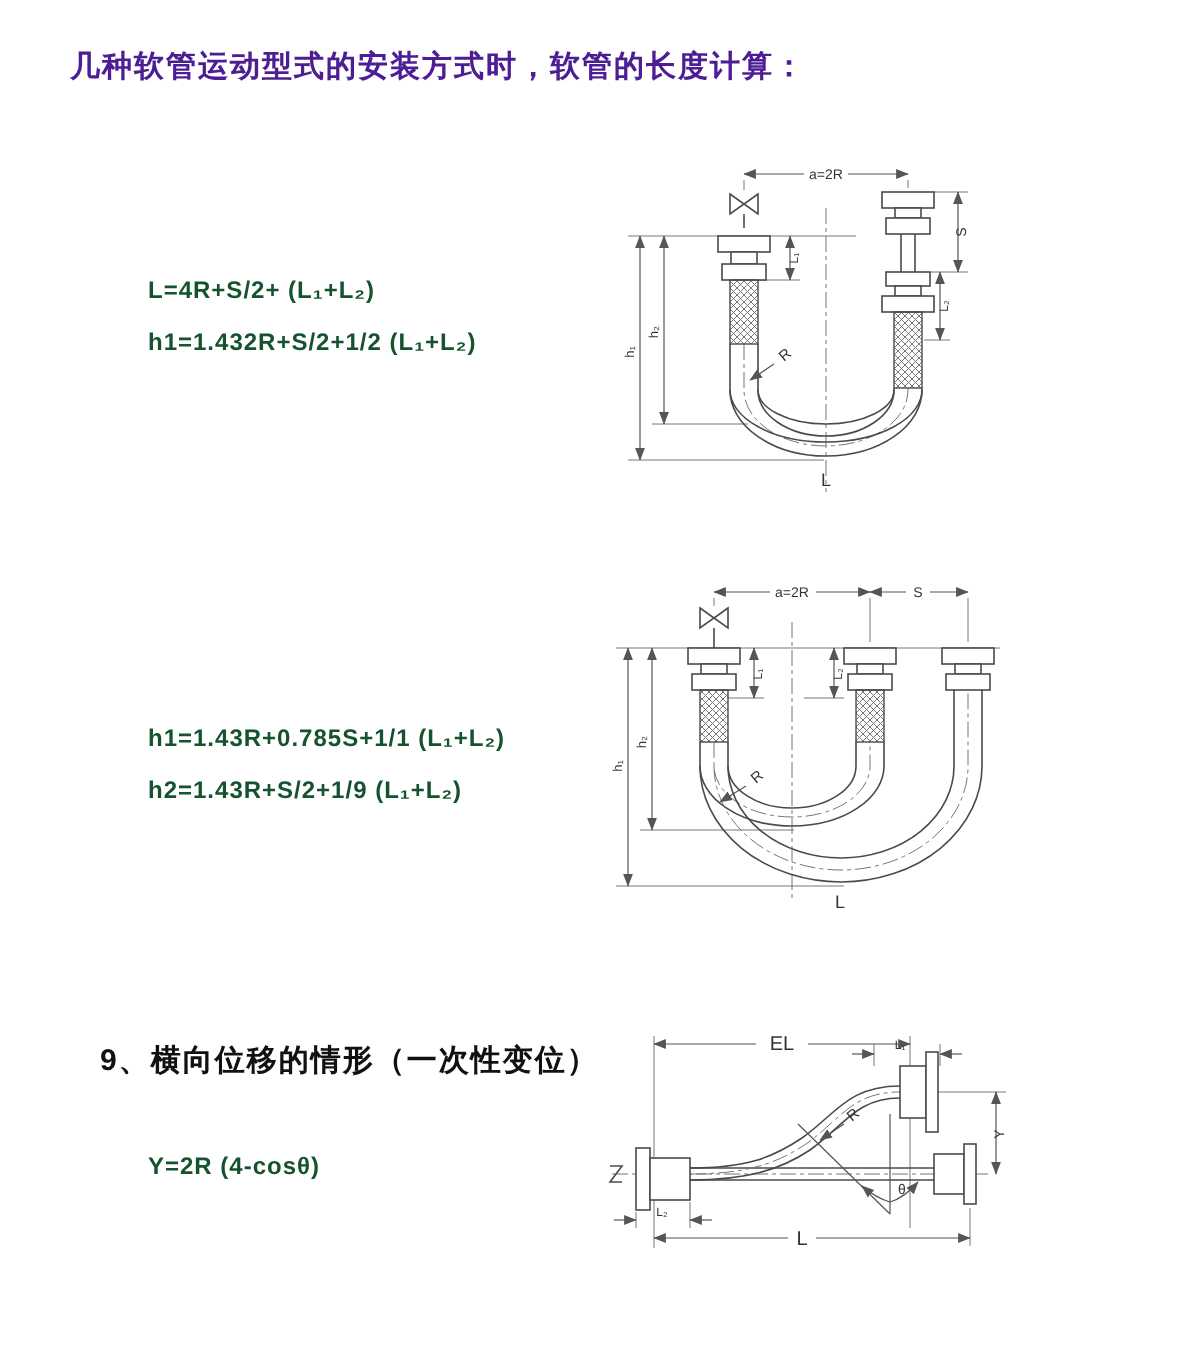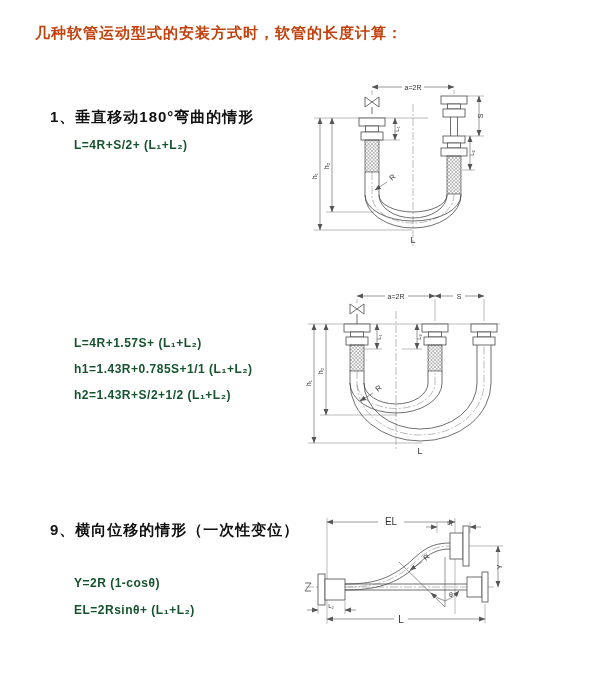--- a/index.html
+++ b/index.html
@@ -3,21 +3,21 @@
 <meta charset="utf-8">
 <style>
   html,body{margin:0;padding:0;background:#ffffff;}
   .page{
     position:relative;width:600px;height:675px;background:#fff;
     font-family:"Liberation Sans",sans-serif;color:#1c1c1c;overflow:hidden;
     border-bottom:2px solid #d9d9d9;
   }
   .title{
     position:absolute;left:35px;top:24px;font-size:15px;font-weight:700;
-    letter-spacing:1px;color:#c2410c;
+    letter-spacing:1px;color:#4c1d95;
   }
   .sec-heading{
     position:absolute;font-size:15px;font-weight:700;letter-spacing:1px;color:#111;
   }
   .formula{
     position:absolute;font-size:12px;font-weight:700;letter-spacing:.5px;color:#14532d;
   }
   svg{position:absolute;}
   svg text{fill:#333;font-family:"Liberation Sans",sans-serif;}
   .geo{stroke:#4a4a4a;stroke-width:.8;fill:none;}
@@ -26,30 +26,28 @@
   .dim{stroke:#555;stroke-width:.6;fill:none;}
   .cl{stroke:#777;stroke-width:.5;fill:none;stroke-dasharray:8 2 2 2;}
 </style>
 </head>
 <body>
 
 <div class="page">
 
   <div class="title">几种软管运动型式的安装方式时，软管的长度计算：</div>
 
-  <div class="sec-heading" style="left:50px;top:108px">1、垂直移动180°弯曲的情形</div>
   <div class="formula" style="left:74px;top:138px">L=4R+S/2+ (L₁+L₂)</div>
-
-  <div class="formula" style="left:74px;top:336px">L=4R+1.57S+ (L₁+L₂)</div>
+  <div class="formula" style="left:74px;top:164px">h1=1.432R+S/2+1/2 (L₁+L₂)</div>
+
   <div class="formula" style="left:74px;top:362px">h1=1.43R+0.785S+1/1 (L₁+L₂)</div>
-  <div class="formula" style="left:74px;top:388px">h2=1.43R+S/2+1/2 (L₁+L₂)</div>
+  <div class="formula" style="left:74px;top:388px">h2=1.43R+S/2+1/9 (L₁+L₂)</div>
 
   <div class="sec-heading" style="left:50px;top:521px">9、横向位移的情形（一次性变位）</div>
-  <div class="formula" style="left:74px;top:576px">Y=2R (1-cosθ)</div>
-  <div class="formula" style="left:74px;top:603px">EL=2Rsinθ+ (L₁+L₂)</div>
+  <div class="formula" style="left:74px;top:576px">Y=2R (4-cosθ)</div>
 
   <svg style="left:302px;top:74px" width="250" height="186" viewBox="0 0 250 186">
     <defs>
       <pattern id="p1" width="3.5" height="3.5" patternUnits="userSpaceOnUse">
         <path d="M0,3.5 L3.5,0 M0,0 L3.5,3.5" stroke="#777" stroke-width="0.5"></path>
       </pattern>
       <marker id="m1" viewBox="0 0 10 10" refX="8.5" refY="5" markerWidth="7" markerHeight="7" orient="auto" markerUnits="userSpaceOnUse">
         <path d="M0,1.5 L9,5 L0,8.5 z" fill="#555"></path>
       </marker>
     </defs>

